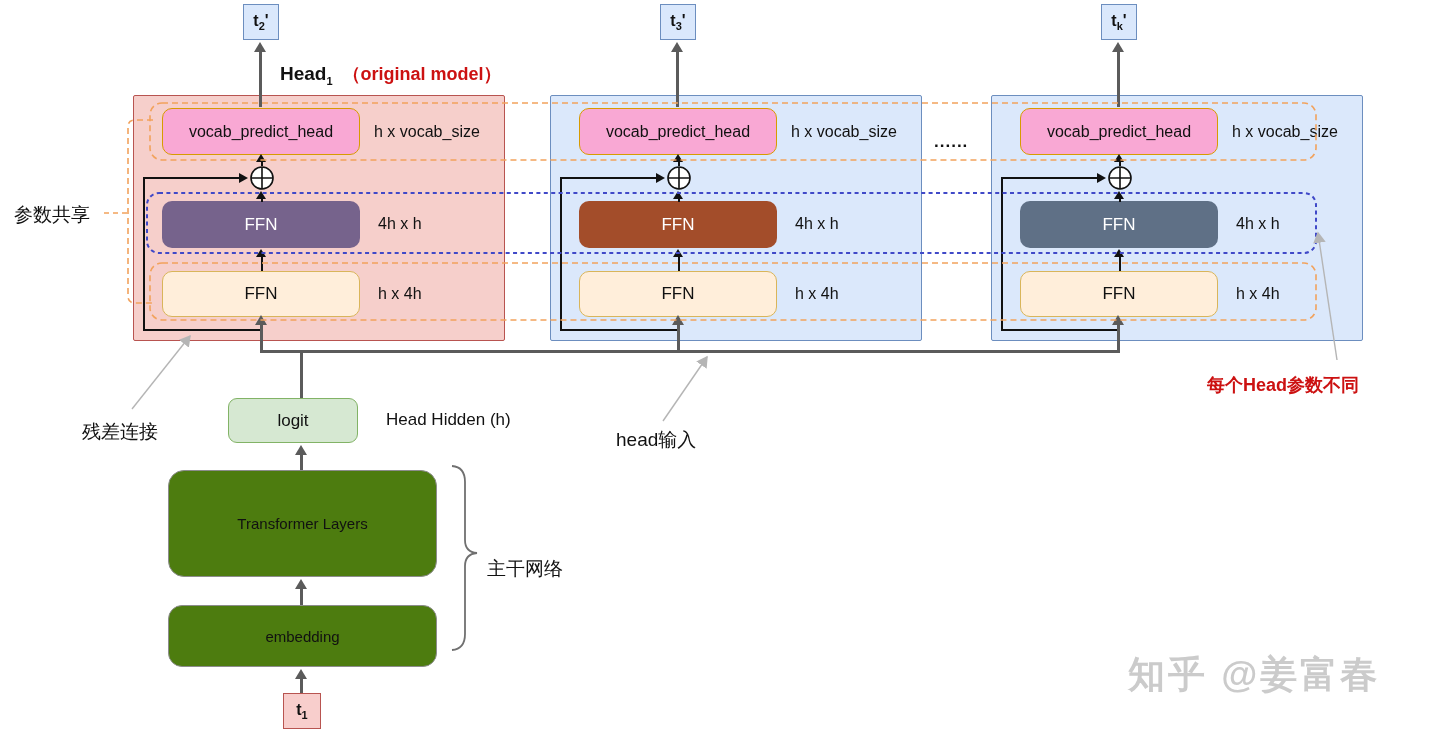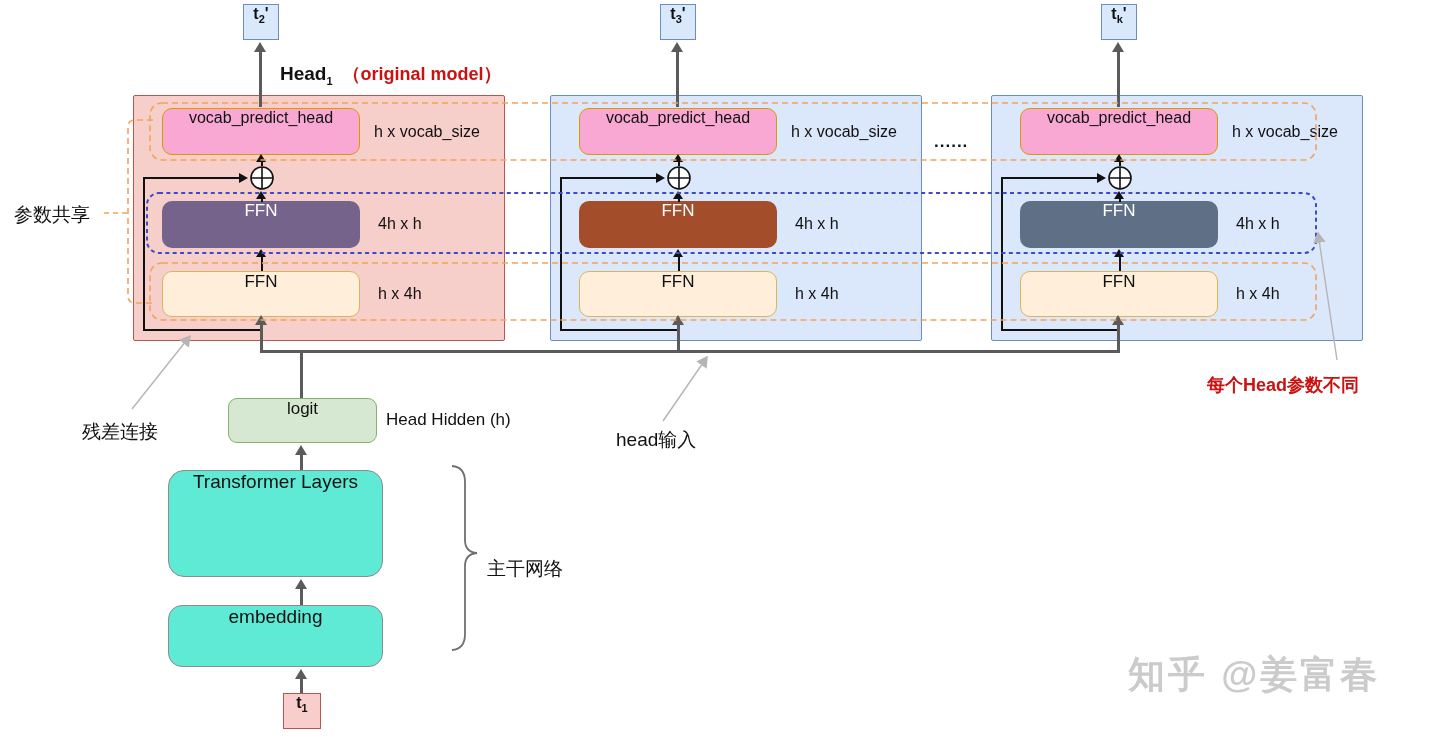--- a/index.html
+++ b/index.html
@@ -1,19 +1,19 @@
 <!DOCTYPE html>
 <html><head>
 <meta charset="utf-8">
 <style>
   html,body{margin:0;padding:0;background:#fff;}
   #canvas{position:relative;width:1440px;height:736px;background:#fff;overflow:hidden;
           font-family:"Liberation Sans","DejaVu Sans",sans-serif;color:#111;}
   .abs{position:absolute;box-sizing:border-box;}
-  .ctr{display:flex;align-items:flex-start;justify-content:center;}
+  .ctr{display:flex;align-items:center;justify-content:center;}
   
   .hblock{top:95px;width:372px;height:246px;border-radius:2px;}
   .hblock.h1{background:#f6cfcb;border:1.6px solid #b85450;}
   .hblock.hb{background:#dbe8fb;border:1.6px solid #6c8ebf;}
   .vocab{left:28px;top:12px;width:198px;height:47px;background:#f9a8d4;border:1.5px solid #d79b00;border-radius:10px;font-size:16px;}
   .ffnup{left:28px;top:105px;width:198px;height:47px;border-radius:10px;font-size:17px;color:#fff;}
   .ffn-purple{background:#76638c;}
   .ffn-brown{background:#a34d2a;}
   .ffn-slate{background:#5f7086;}
   .ffndown{left:28px;top:175px;width:198px;height:46px;background:#ffeeda;border:1.5px solid #d9b55a;border-radius:10px;font-size:17px;}
@@ -33,22 +33,22 @@
   
   .tok{width:36px;height:36px;background:#dae8fc;border:1.6px solid #6c8ebf;font-size:16px;font-weight:bold;}
   .tok.pink{background:#f8cecc;border-color:#b85450;}
   sub{font-size:11px;}
   .htitle{top:62px;font-size:19px;font-weight:bold;white-space:nowrap;}
   .htitle .note{font-weight:bold;font-size:18px;margin-left:10px;}
   .note-red{color:#cc1111;}
   .note-gray{color:#9b9b9b;}
   .dots{font-size:17px;font-weight:bold;letter-spacing:1px;}
   
-  .logit{left:228px;top:398px;width:149px;height:45px;background:#d6e8d2;border:1.5px solid #82b366;border-radius:9px;font-size:17px;}
-  .gbox{left:168px;width:215px;background:#5eead4;border:1.5px solid #8c8c8c;font-size:19px;}
+  .logit{left:228px;top:398px;width:130px;height:45px;background:#d6e8d2;border:1.5px solid #82b366;border-radius:9px;font-size:17px;}
+  .gbox{left:168px;width:269px;background:#4d7c0f;border:1.5px solid #8c8c8c;font-size:15px;}
   .tl{top:470px;height:107px;border-radius:16px;}
   .emb{top:605px;height:62px;border-radius:14px;}
   .lbl{font-size:19px;white-space:nowrap;}
   .lbl-en{font-size:17px;white-space:nowrap;}
   .red-lbl{color:#cc1111;font-size:18px;font-weight:600;white-space:nowrap;}
   .watermark{left:1128px;top:650px;font-size:37px;font-weight:bold;color:#cbcbcb;letter-spacing:3px;white-space:nowrap;}
   svg.overlay{position:absolute;left:0;top:0;pointer-events:none;}
 </style>
 </head>
 <body>

